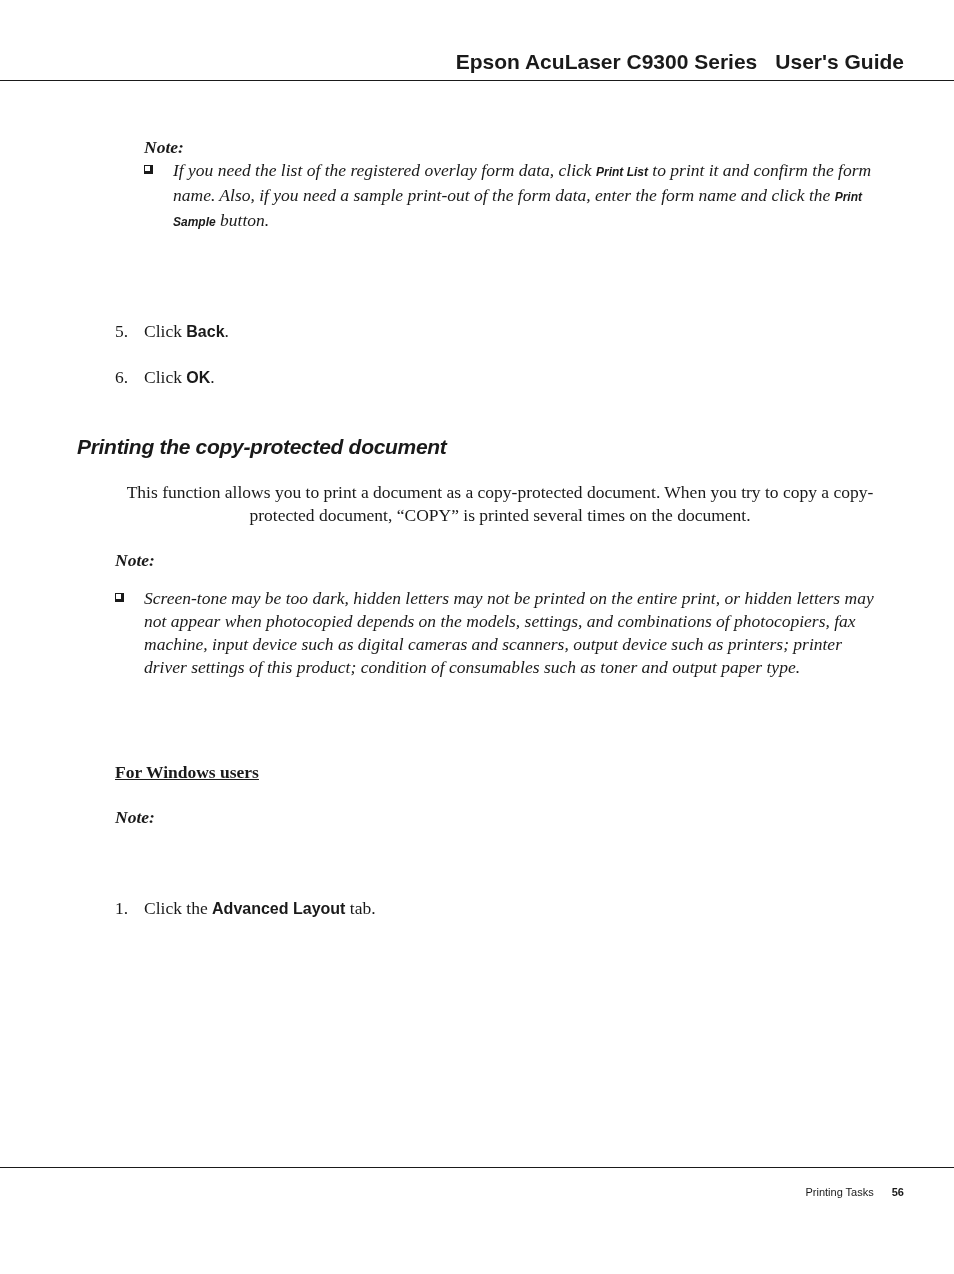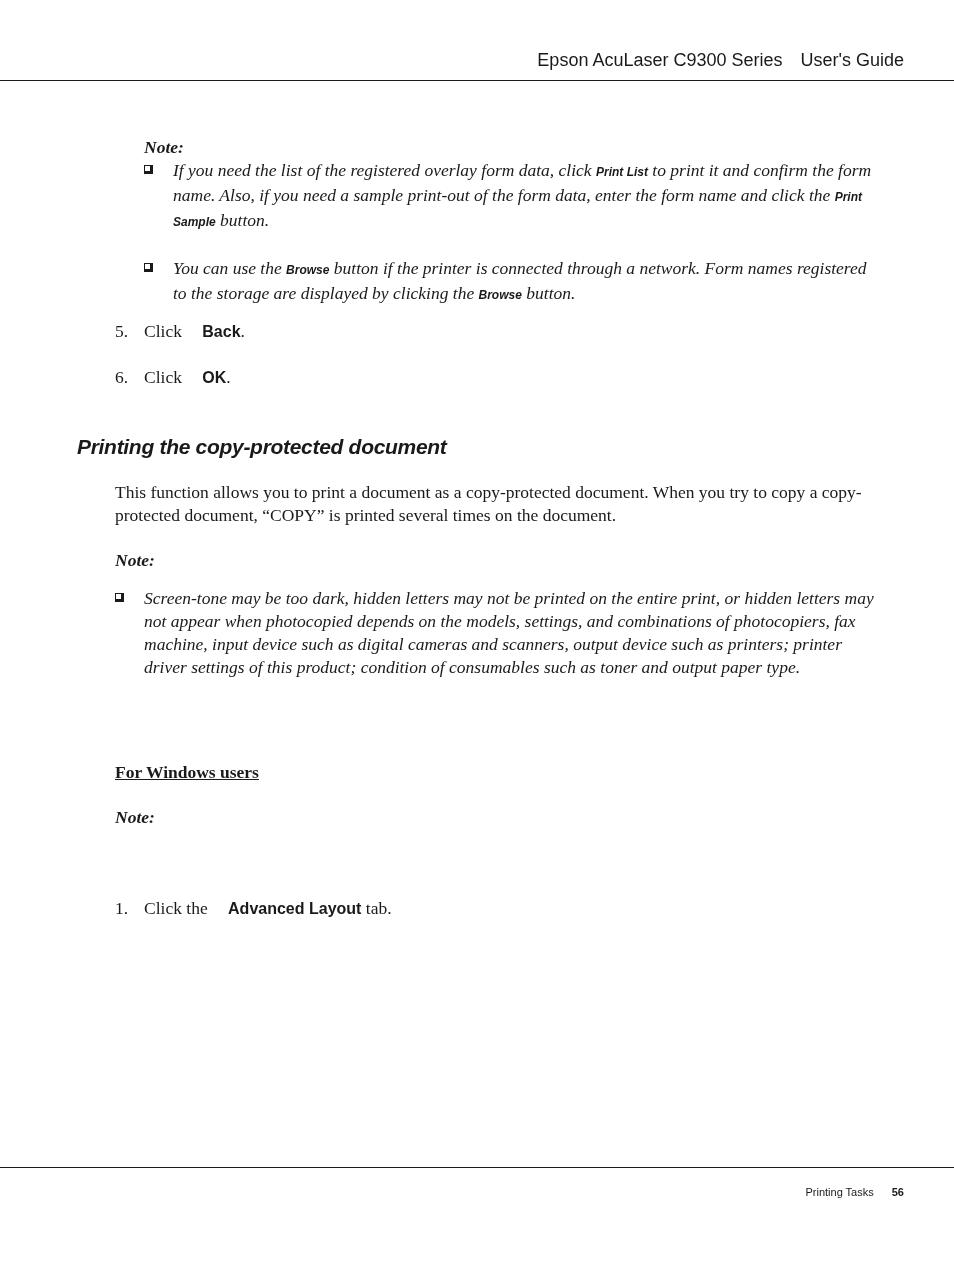--- a/index.html
+++ b/index.html
@@ -4,36 +4,36 @@
 <style>
   html, body { margin: 0; padding: 0; background: #ffffff; }
   body {
     width: 954px; height: 1274px; position: relative; overflow: hidden;
     color: #1a1a1a;
     font-family: "Liberation Serif", "DejaVu Serif", serif;
   }
   .sans { font-family: "Liberation Sans", "DejaVu Sans", sans-serif; }
   .header {
     position: absolute; top: 50px; right: 50px;
-    font-size: 18px; color: #1a1a1a;
+    font-size: 21px; color: #1a1a1a; font-weight: bold;
   }
   .header span + span { margin-left: 18px; }
   .rule { position: absolute; left: 0; width: 954px; height: 1px; background: #1a1a1a; }
   .rule.top { top: 80px; }
   .rule.bottom { top: 1167px; }
   .footer {
     position: absolute; top: 1186px; right: 50px;
     font-size: 11px;
   }
   .footer .pg { font-weight: bold; margin-left: 18px; }
 
   .block { position: absolute; font-size: 17.5px; line-height: 23px; }
   .note-label { font-style: italic; font-weight: bold; }
   .ital { font-style: italic; }
-  .b { font-family: "Liberation Sans", "DejaVu Sans", sans-serif; font-weight: bold; font-size: 16px; margin-left: 16px; }
+  .b { font-family: "Liberation Sans", "DejaVu Sans", sans-serif; font-weight: bold; font-size: 16px; }
   .bi { font-family: "Liberation Sans", "DejaVu Sans", sans-serif; font-weight: bold; font-style: italic; font-size: 12px; }
 
   .bullet { position: relative; padding-left: 29px; }
   .bullet .box {
     position: absolute; left: 0; top: 6px; width: 9px; height: 9px;
     border: 1px solid #1a1a1a; border-right-width: 3px; border-bottom-width: 3px;
     box-sizing: border-box;
   }
   .step { position: relative; padding-left: 29px; }
   .step .num { position: absolute; left: 0; }
@@ -51,42 +51,38 @@
   <span>Epson AcuLaser C9300 Series</span><span>User's Guide</span>
 </div>
 <div class="rule top"></div>
 
 <div class="block" style="left:144px; top:136px; width:740px;">
   <div class="note-label">Note:</div>
   <div class="bullet ital" style="margin-top:0;">
     <span class="box"></span>
     <span>If you need the list of the registered overlay form data, click </span><span class="bi">Print List</span><span> to print it and confirm the form name. Also, if you need a sample print-out of the form data, enter the form name and click the </span><span class="bi">Print Sample</span><span> button.</span>
   </div>
-  <div class="bullet ital" style="margin-top:23px;">
-    <span class="box"></span>
-    <span>You can use the </span><span class="bi">Browse</span><span> button if the printer is connected through a network. Form names registered to the storage are displayed by clicking the </span><span class="bi">Browse</span><span> button.</span>
-  </div>
 </div>
 
 <div class="block" style="left:115px; top:320px; width:770px;">
   <div class="step">
     <span class="num">5.</span>
     <span>Click </span><span class="b">Back</span><span>.</span>
   </div>
   <div class="step" style="margin-top:23px;">
     <span class="num">6.</span>
     <span>Click </span><span class="b">OK</span><span>.</span>
   </div>
 </div>
 
 <div class="block" style="left:77px; top:435px;text-align:center;">
   <h2>Printing the copy-protected document</h2>
 </div>
 
-<div class="block" style="left:115px; top:481px; width:770px;">This function allows you to print a document as a copy-protected document. When you try to copy a copy-protected document, “COPY” is printed several times on the document.</div>
+<div class="block" style="left:115px; top:481px; width:770px;text-align:center;">This function allows you to print a document as a copy-protected document. When you try to copy a copy-protected document, “COPY” is printed several times on the document.</div>
 
 <div class="block" style="left:115px; top:549px; width:770px;">
   <div class="note-label">Note:</div>
   <div class="bullet ital" style="margin-top:15px;">
     <span class="box"></span>
     <span>Screen-tone may be too dark, hidden letters may not be printed on the entire print, or hidden letters may not appear when photocopied depends on the models, settings, and combinations of photocopiers, fax machine, input device such as digital cameras and scanners, output device such as printers; printer driver settings of this product; condition of consumables such as toner and output paper type.</span>
   </div>
 </div>
 
 <div class="block subhead" style="left:115px; top:761px;text-decoration:underline;">For Windows users</div>

